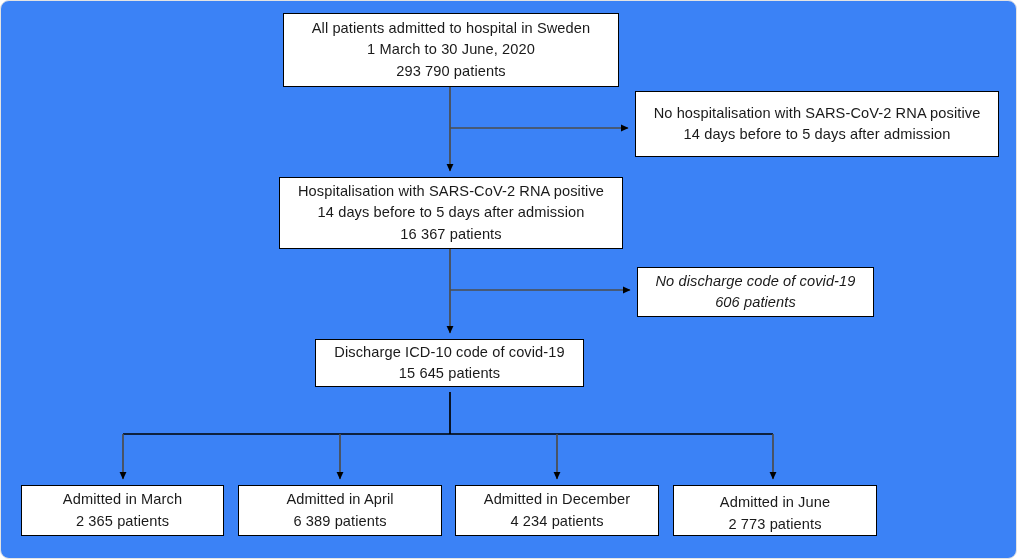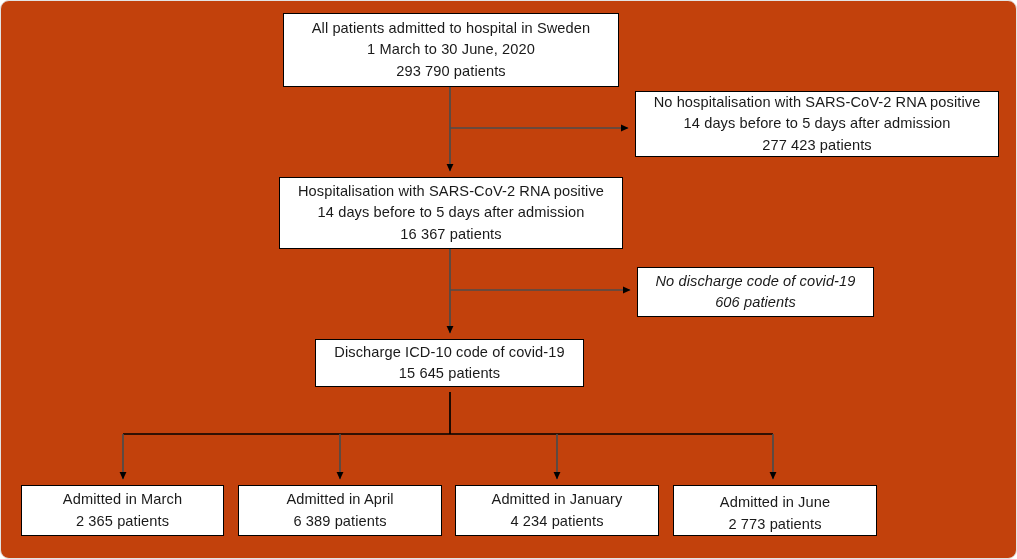--- a/index.html
+++ b/index.html
@@ -5,21 +5,21 @@
 <style>
   html, body {
     margin: 0;
     padding: 0;
     background: #ffffff;
   }
   #canvas {
     position: relative;
     width: 1017px;
     height: 559px;
-    background: #c2410c;
+    background: #3b82f6;
     border: 1px solid #e3e3e3;
     border-radius: 9px;
     box-sizing: border-box;
     overflow: hidden;
     font-family: "Liberation Sans", sans-serif;
     padding-left: 40px;
   }
   #edges {
     position: absolute;
     left: 0;
@@ -81,21 +81,20 @@
 
   <div id="nodes">
       <div class="node" style="left: 282px; top: 12px; width: 336px; height: 74px;">
         <span class="ln">All patients admitted to hospital in Sweden</span>
         <span class="ln">1 March to 30 June, 2020</span>
         <span class="ln">293 790 patients</span>
       </div>
       <div class="node" style="left: 634px; top: 90px; width: 364px; height: 66px;">
         <span class="ln">No hospitalisation with SARS-CoV-2 RNA positive</span>
         <span class="ln">14 days before to 5 days after admission</span>
-        <span class="ln">277 423 patients</span>
       </div>
       <div class="node" style="left: 278px; top: 176px; width: 344px; height: 72px;">
         <span class="ln">Hospitalisation with SARS-CoV-2 RNA positive</span>
         <span class="ln">14 days before to 5 days after admission</span>
         <span class="ln">16 367 patients</span>
       </div>
       <div class="node" style="left: 636px; top: 266px; width: 237px; height: 50px; font-style: italic;">
         <span class="ln">No discharge code of covid-19</span>
         <span class="ln">606 patients</span>
       </div>
@@ -105,21 +104,21 @@
       </div>
       <div class="node" style="left: 20px; top: 484px; width: 203px; height: 51px;">
         <span class="ln">Admitted in March</span>
         <span class="ln">2 365 patients</span>
       </div>
       <div class="node" style="left: 237px; top: 484px; width: 204px; height: 51px;">
         <span class="ln">Admitted in April</span>
         <span class="ln">6 389 patients</span>
       </div>
       <div class="node" style="left: 454px; top: 484px; width: 204px; height: 51px;">
-        <span class="ln">Admitted in January</span>
+        <span class="ln">Admitted in December</span>
         <span class="ln">4 234 patients</span>
       </div>
       <div class="node" style="left: 672px; top: 484px; width: 204px; height: 51px; justify-content: flex-end;">
         <span class="ln">Admitted in June</span>
         <span class="ln">2 773 patients</span>
       </div>
     </div>
 
 </div>
 

